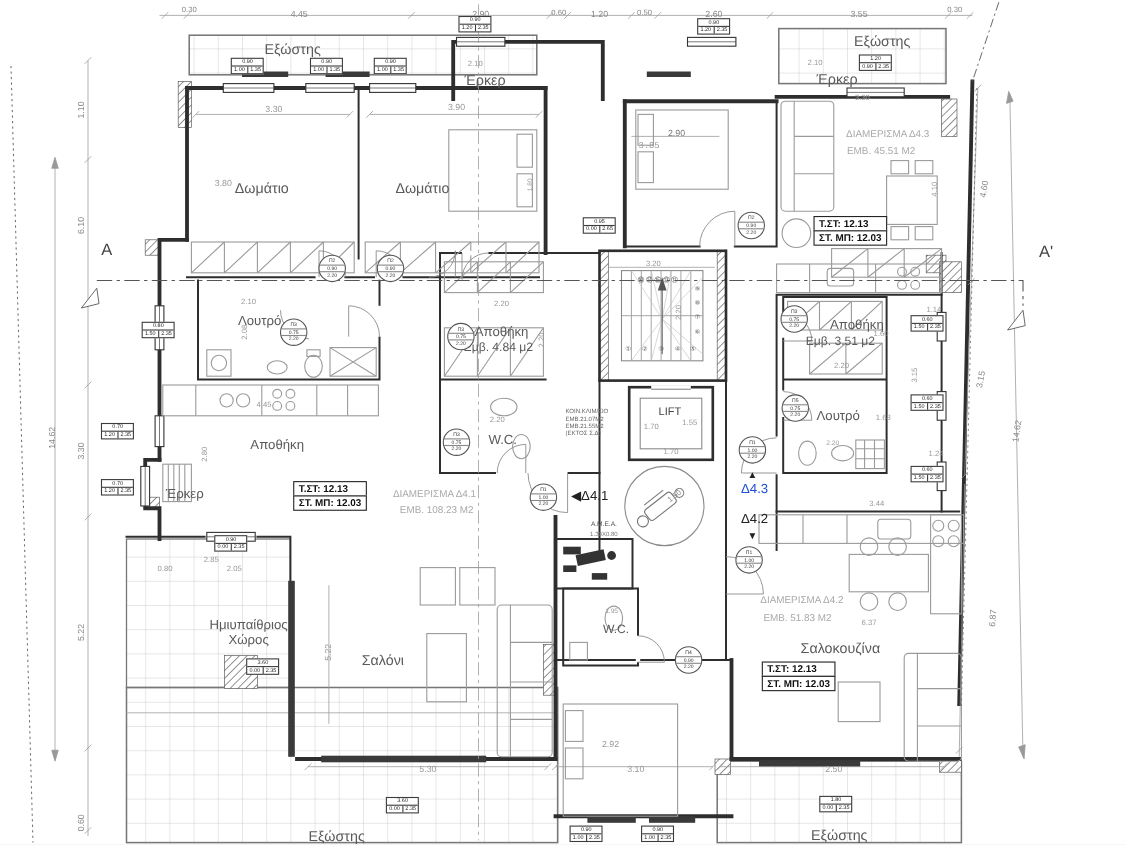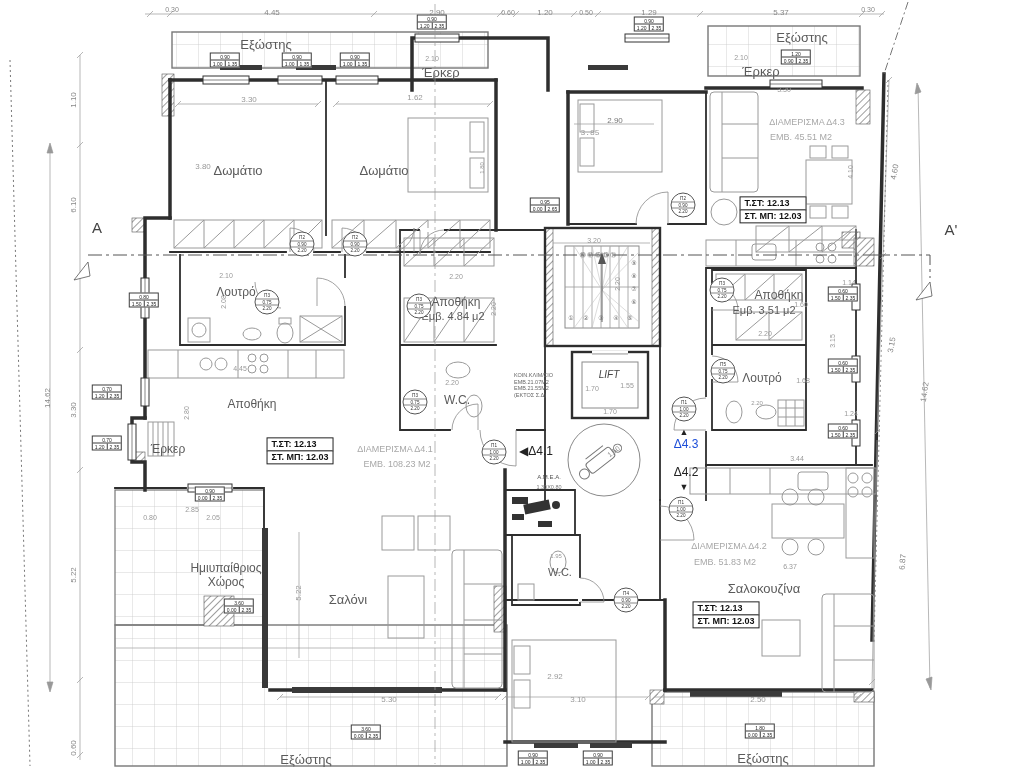--- a/index.html
+++ b/index.html
@@ -358,21 +358,21 @@
       <div class="lbl" style="left: 807px; top: 122px; font-size: 9px; color: rgb(168, 168, 168);">ΔΙΑΜΕΡΙΣΜΑ Δ4.3</div>
       <div class="lbl" style="left: 801px; top: 137px; font-size: 9px; color: rgb(168, 168, 168);">ΕΜΒ. 45.51 Μ2</div>
       <div class="lbl" style="left: 236px; top: 292px; font-size: 12px;">Λουτρό</div>
       <div class="lbl" style="left: 456px; top: 302px; font-size: 12px;">Αποθήκη</div>
       <div class="lbl" style="left: 453px; top: 317px; font-size: 11px;">Εμβ. 4.84 μ2</div>
       <div class="lbl" style="left: 252px; top: 404px; font-size: 12px;">Αποθήκη</div>
       <div class="lbl" style="left: 168px; top: 449px; font-size: 12px;">Έρκερ</div>
       <div class="lbl" style="left: 457px; top: 400px; font-size: 12px;">W.C.</div>
       <div class="lbl" style="left: 395px; top: 449px; font-size: 9px; color: rgb(168, 168, 168);">ΔΙΑΜΕΡΙΣΜΑ Δ4.1</div>
       <div class="lbl" style="left: 397px; top: 464px; font-size: 9px; color: rgb(168, 168, 168);">ΕΜΒ. 108.23 Μ2</div>
-      <div class="lbl" style="left: 609px; top: 375px; font-size: 10px; color: rgb(68, 68, 68); font-style: italic;">LIFT</div>
+      <div class="lbl" style="left: 609px; top: 375px; font-size: 10px; color: rgb(68, 68, 68);">LIFT</div>
       <div class="lbl left" style="left: 514px; top: 385px; font-size: 5.5px; color: rgb(102, 102, 102);">ΚΟΙΝ.ΚΛΙΜ/ΣΙΟ
 ΕΜΒ.21.07Μ2
 ΕΜΒ.21.55Μ2
 (ΕΚΤΟΣ Σ.Δ)</div>
       <div class="lbl" style="left: 536px; top: 451px; font-size: 12px; color: rgb(34, 34, 34);">◀Δ4.1</div>
       <div class="lbl" style="left: 686px; top: 444px; font-size: 12px; color: #1d4ed8;">Δ4.3</div>
       <div class="lbl" style="left: 686px; top: 472px; font-size: 12px; color: rgb(34, 34, 34);">Δ4.2</div>
       <div class="lbl" style="left: 684px; top: 432px; font-size: 9px; color: rgb(34, 34, 34);">▲</div>
       <div class="lbl" style="left: 684px; top: 487px; font-size: 9px; color: rgb(34, 34, 34);">▼</div>
       <div class="lbl" style="left: 549px; top: 478px; font-size: 6px; color: rgb(85, 85, 85);">Α.Μ.Ε.Α.</div>
@@ -391,35 +391,35 @@
       <div class="lbl" style="left: 306px; top: 760px; font-size: 13px;">Εξώστης</div>
       <div class="lbl" style="left: 763px; top: 759px; font-size: 13px;">Εξώστης</div>
       <div class="lbl" style="left: 97px; top: 228px; font-size: 15px; color: rgb(68, 68, 68);">Α</div>
       <div class="lbl" style="left: 951px; top: 230px; font-size: 15px; color: rgb(68, 68, 68);">Α'</div>
       <div class="lbl" style="left: 172px; top: 10px; font-size: 7px; color: rgb(136, 136, 136);">0.30</div>
       <div class="lbl" style="left: 272px; top: 13px; font-size: 8px; color: rgb(136, 136, 136);">4.45</div>
       <div class="lbl" style="left: 437px; top: 13px; font-size: 8px; color: rgb(136, 136, 136);">2.90</div>
       <div class="lbl" style="left: 508px; top: 13px; font-size: 7px; color: rgb(136, 136, 136);">0.60</div>
       <div class="lbl" style="left: 545px; top: 13px; font-size: 8px; color: rgb(136, 136, 136);">1.20</div>
       <div class="lbl" style="left: 586px; top: 13px; font-size: 7px; color: rgb(136, 136, 136);">0.50</div>
-      <div class="lbl" style="left: 649px; top: 13px; font-size: 8px; color: rgb(136, 136, 136);">1.29</div>
-      <div class="lbl" style="left: 781px; top: 13px; font-size: 8px; color: rgb(136, 136, 136);">5.37</div>
+      <div class="lbl" style="left: 649px; top: 13px; font-size: 8px; color: rgb(136, 136, 136);">2.60</div>
+      <div class="lbl" style="left: 781px; top: 13px; font-size: 8px; color: rgb(136, 136, 136);">3.55</div>
       <div class="lbl" style="left: 868px; top: 10px; font-size: 7px; color: rgb(136, 136, 136);">0.30</div>
       <div class="lbl" style="left: 74px; top: 100px; font-size: 8px; color: rgb(136, 136, 136); transform: translate(-50%, -50%) rotate(-90deg);">1.10</div>
       <div class="lbl" style="left: 74px; top: 205px; font-size: 8px; color: rgb(136, 136, 136); transform: translate(-50%, -50%) rotate(-90deg);">6.10</div>
       <div class="lbl" style="left: 48px; top: 398px; font-size: 8px; color: rgb(136, 136, 136); transform: translate(-50%, -50%) rotate(-90deg);">14.62</div>
       <div class="lbl" style="left: 74px; top: 410px; font-size: 8px; color: rgb(136, 136, 136); transform: translate(-50%, -50%) rotate(-90deg);">3.30</div>
       <div class="lbl" style="left: 74px; top: 575px; font-size: 8px; color: rgb(136, 136, 136); transform: translate(-50%, -50%) rotate(-90deg);">5.22</div>
       <div class="lbl" style="left: 74px; top: 748px; font-size: 8px; color: rgb(136, 136, 136); transform: translate(-50%, -50%) rotate(-90deg);">0.60</div>
       <div class="lbl" style="left: 895px; top: 172px; font-size: 8px; color: rgb(136, 136, 136); transform: translate(-50%, -50%) rotate(-80deg);">4.60</div>
       <div class="lbl" style="left: 892px; top: 345px; font-size: 8px; color: rgb(136, 136, 136); transform: translate(-50%, -50%) rotate(-80deg);">3.15</div>
       <div class="lbl" style="left: 925px; top: 392px; font-size: 8px; color: rgb(136, 136, 136); transform: translate(-50%, -50%) rotate(-82deg);">14.62</div>
       <div class="lbl" style="left: 903px; top: 562px; font-size: 8px; color: rgb(136, 136, 136); transform: translate(-50%, -50%) rotate(-85deg);">6.87</div>
       <div class="lbl" style="left: 249px; top: 100px; font-size: 8px; color: rgb(153, 153, 153);">3.30</div>
-      <div class="lbl" style="left: 415px; top: 98px; font-size: 8px; color: rgb(153, 153, 153);">1.62</div>
+      <div class="lbl" style="left: 415px; top: 98px; font-size: 8px; color: rgb(153, 153, 153);">3.90</div>
       <div class="lbl" style="left: 203px; top: 167px; font-size: 8px; color: rgb(153, 153, 153);">3.80</div>
       <div class="lbl" style="left: 432px; top: 59px; font-size: 7px; color: rgb(153, 153, 153);">2.10</div>
       <div class="lbl" style="left: 741px; top: 58px; font-size: 7px; color: rgb(153, 153, 153);">2.10</div>
       <div class="lbl" style="left: 615px; top: 121px; font-size: 8px; color: rgb(119, 119, 119);">2.90</div>
       <div class="lbl" style="left: 590px; top: 133px; font-size: 8px; color: rgb(153, 153, 153); font-family: Liberation Mono, monospace;">3.85</div>
       <div class="lbl" style="left: 784px; top: 90px; font-size: 7px; color: rgb(153, 153, 153);">3.30</div>
       <div class="lbl" style="left: 851px; top: 172px; font-size: 7px; color: rgb(153, 153, 153); transform: translate(-50%, -50%) rotate(-90deg);">4.10</div>
       <div class="lbl" style="left: 483px; top: 168px; font-size: 6px; color: rgb(153, 153, 153); transform: translate(-50%, -50%) rotate(-90deg);">1.80</div>
       <div class="lbl" style="left: 226px; top: 276px; font-size: 7px; color: rgb(153, 153, 153);">2.10</div>
       <div class="lbl" style="left: 224px; top: 302px; font-size: 7px; color: rgb(153, 153, 153); transform: translate(-50%, -50%) rotate(-90deg);">2.08</div>

